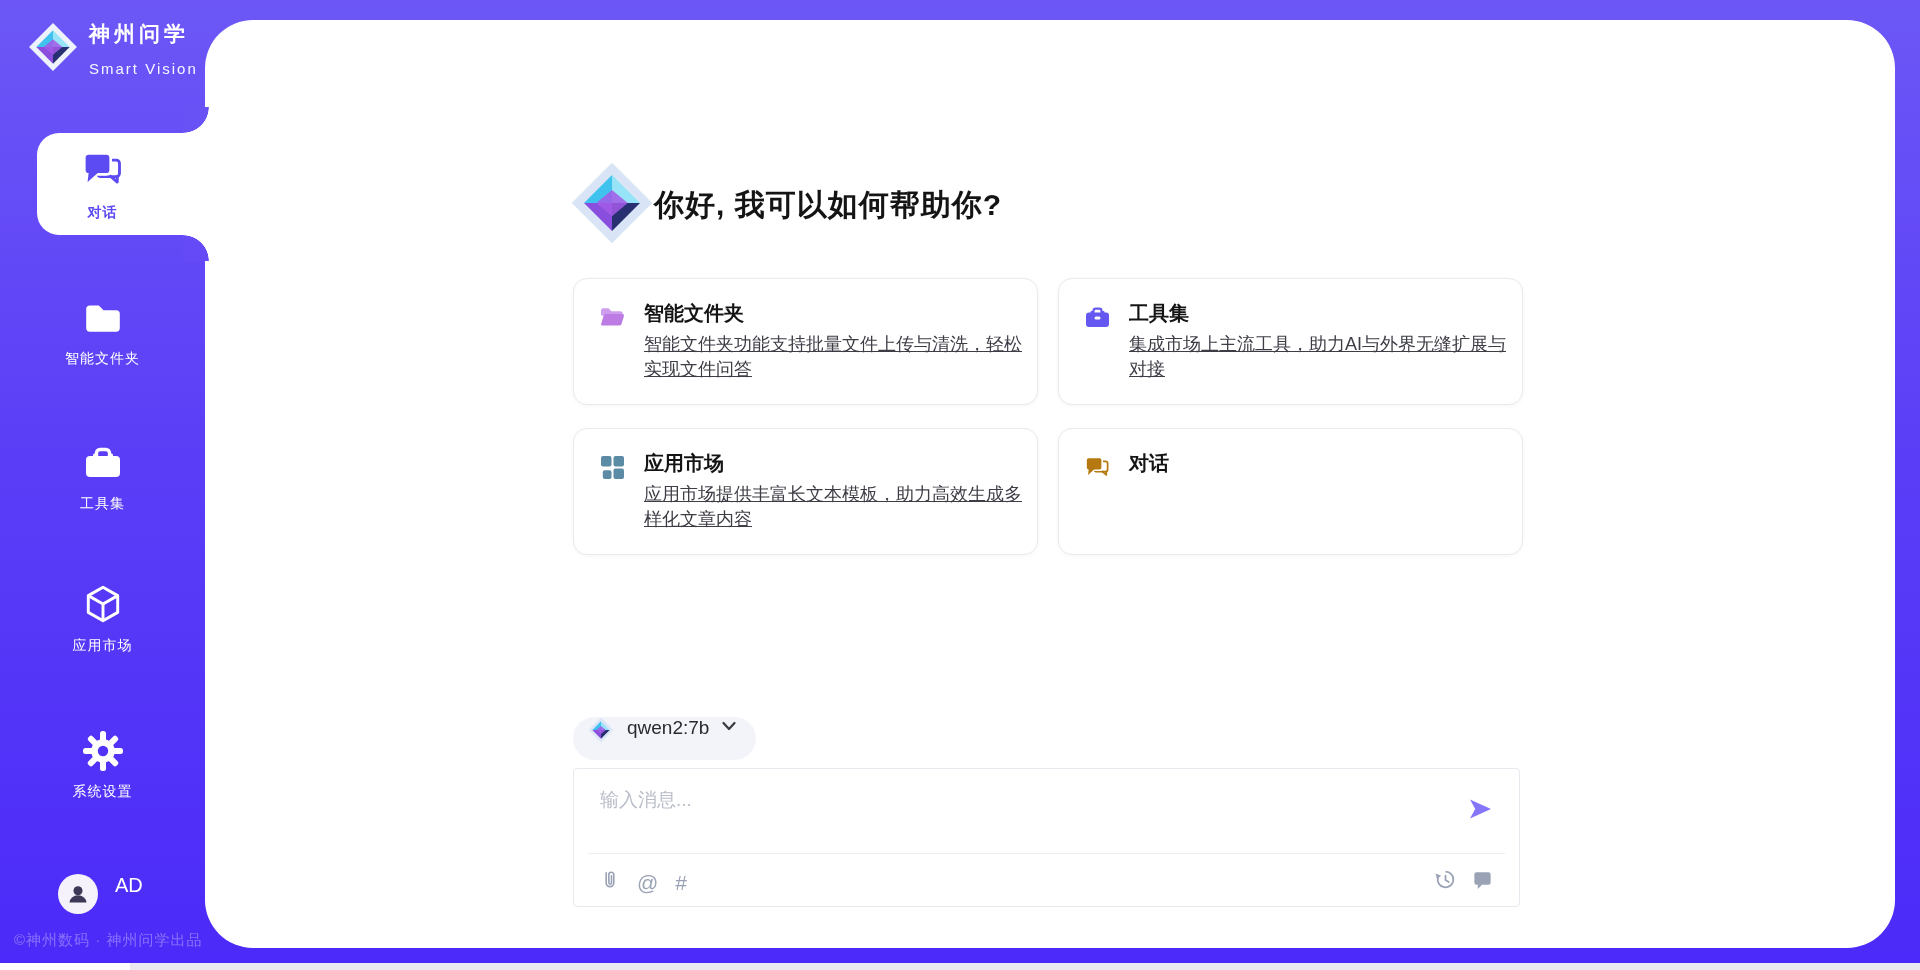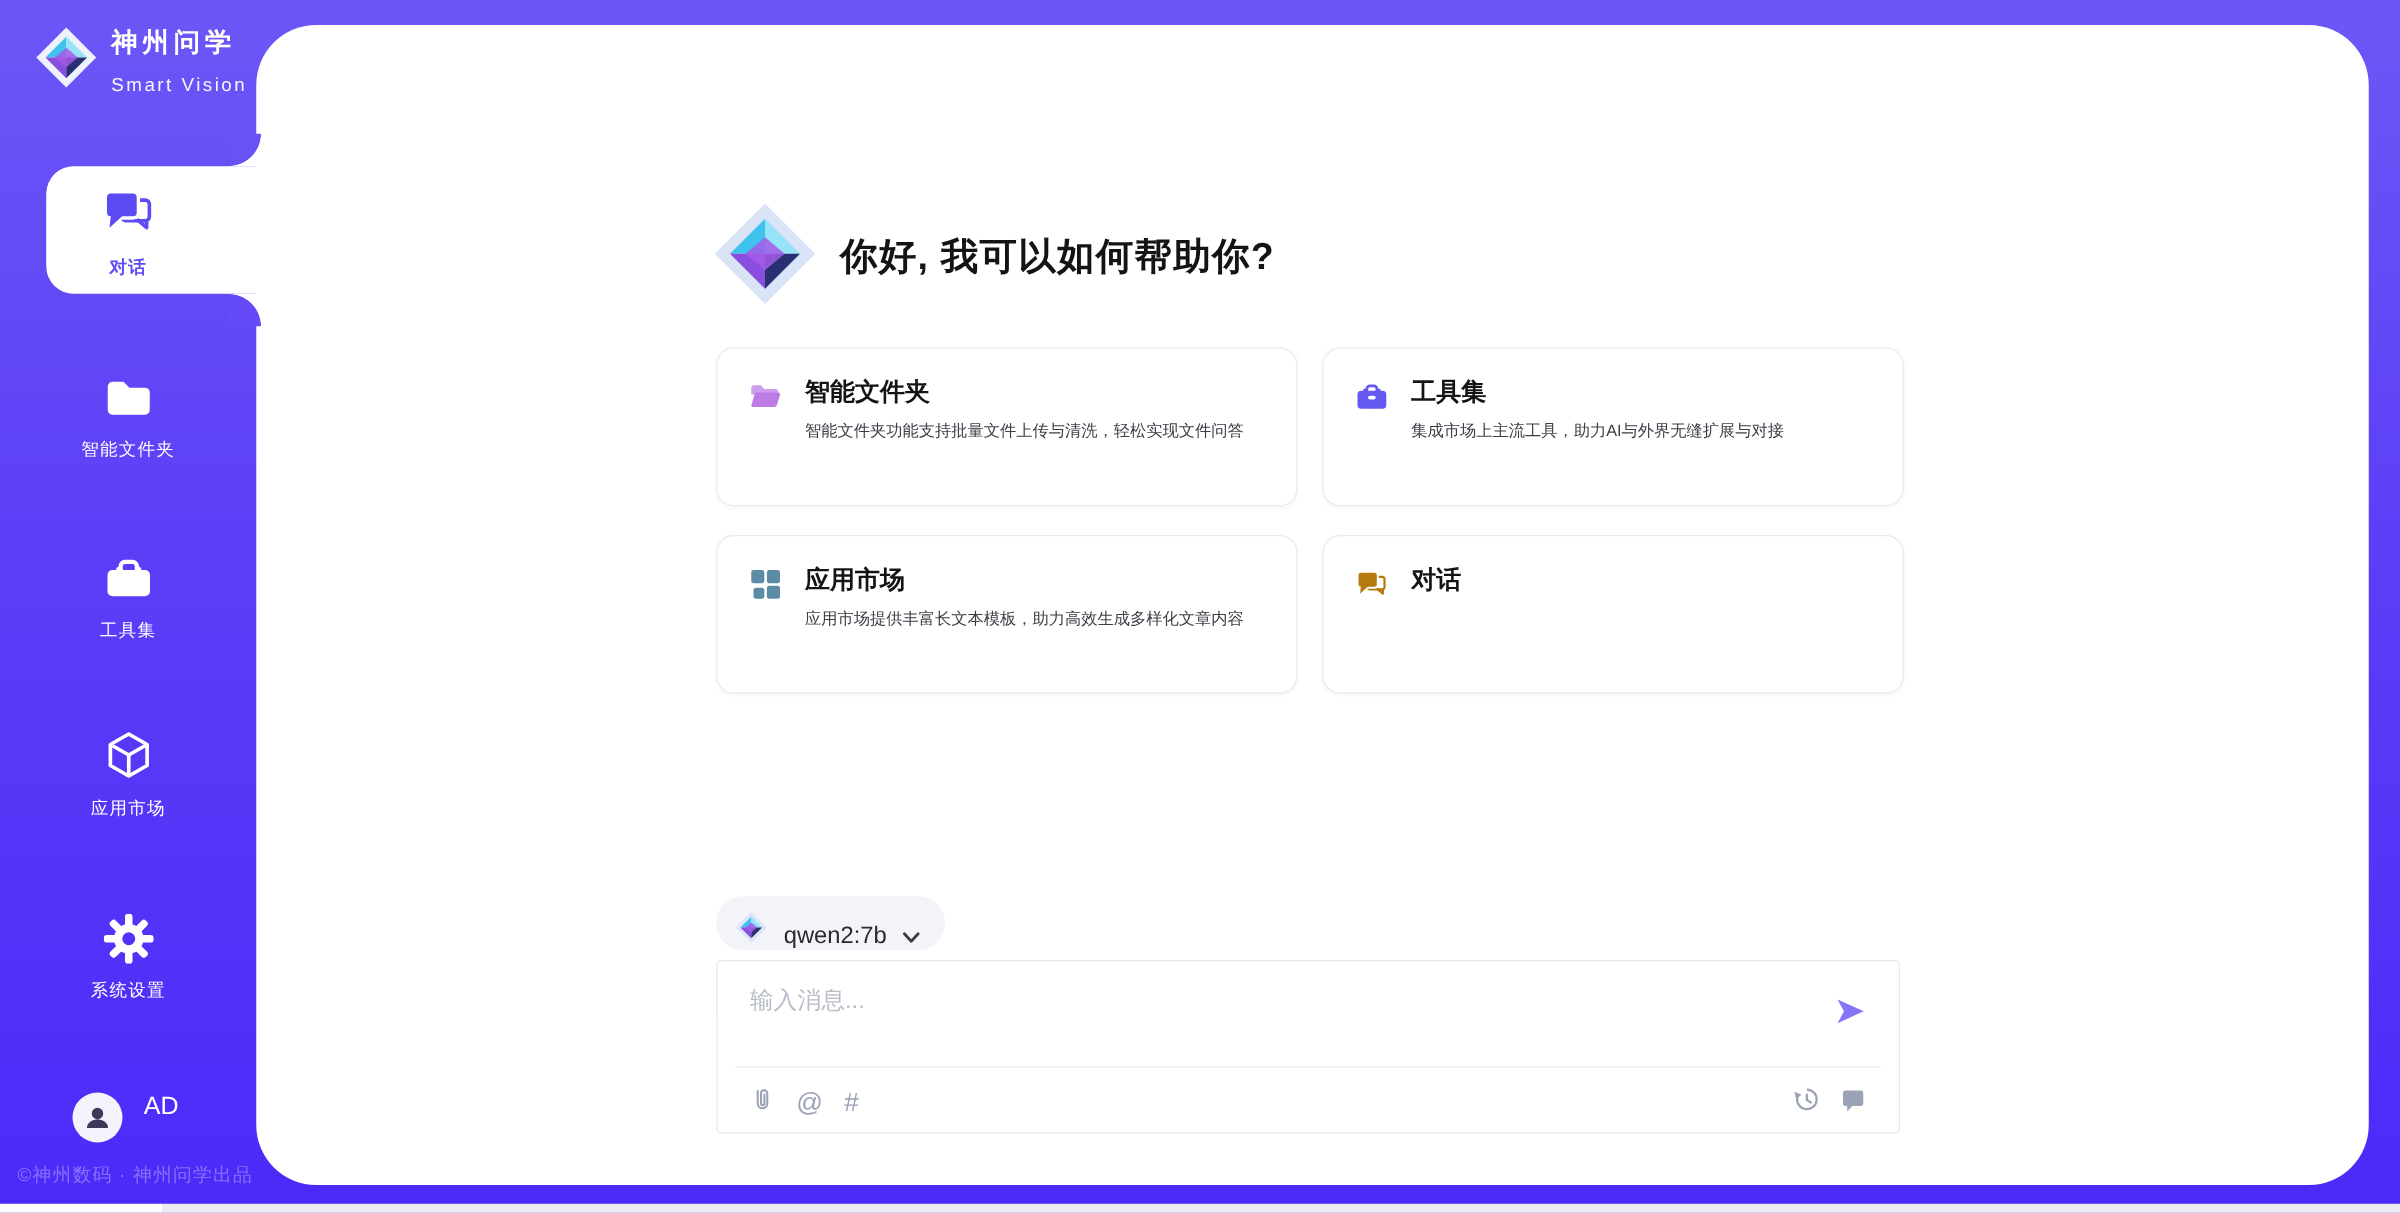--- a/index.html
+++ b/index.html
@@ -35,36 +35,36 @@
   .ni-1 { top:148px; } .ni-2 { top:296px; } .ni-3 { top:443px; } .ni-4 { top:583px; } .ni-5 { top:731px; }
 
   .user-row { position:absolute; left:58px; top:874px; display:flex; align-items:flex-start; gap:17px; }
   .avatar-circle { width:40px; height:40px; border-radius:50%; background:#f6f2fb;
                    display:flex; align-items:center; justify-content:center; }
   .user-name { color:#fff; font-size:20px; font-weight:500; }
   .copyright { position:absolute; left:14px; top:931px; font-size:15px;
                color:rgba(255,255,255,0.32); letter-spacing:1px; }
 
   
-  .greeting-row { position:absolute; left:570px; top:161px; display:flex; align-items:center; gap:18px; }
+  .greeting-row { position:absolute; left:570px; top:161px; display:flex; align-items:center; }
   .greeting-text { font-size:30px; font-weight:800; color:#141414; letter-spacing:1px; }
 
   
   .cards { position:absolute; left:573px; top:278px; display:grid;
            grid-template-columns:465px 465px; grid-auto-rows:127px; gap:23px 20px; }
   .card { position:relative; background:#fff; border:1px solid #e9e9f0; border-radius:14px;
           box-shadow:0 1px 4px rgba(25,25,60,.04); cursor:pointer; }
   .card-icon { position:absolute; left:25px; top:25px; }
   .card-title { position:absolute; left:70px; top:21px; font-size:20px; font-weight:800; color:#141414; }
-  .card-desc  { position:absolute; left:70px; top:53px; width:382px; font-size:13px;
-                line-height:25px; color:#3d3d46; }
+  .card-desc  { position:absolute; left:70px; top:53px; width:382px; font-size:18px;
+                line-height:25px; color:#3d3d46;text-decoration:underline; }
 
   
   .model-pill { position:absolute; left:573px; top:717px; height:43px; background:#f3f4f9;
-                border-radius:22px; display:flex; align-items:flex-end; gap:13px;
+                border-radius:22px; display:flex; align-items:flex-start; gap:13px;
                 padding:0 20px 0 15px; cursor:pointer; }
   .model-name { font-size:19px; color:#2a2a32; }
 
   
   .composer { position:absolute; left:573px; top:768px; width:947px; height:139px;
               background:#fff; border:1px solid #e8e8ef; border-radius:4px; }
   .composer textarea { position:absolute; left:26px; top:18px; width:840px; height:58px;
               border:none; outline:none; resize:none; background:transparent;
               font-size:19px; color:#333; font-family:inherit; }
   .composer textarea::placeholder { color:#b9bdc9; }

